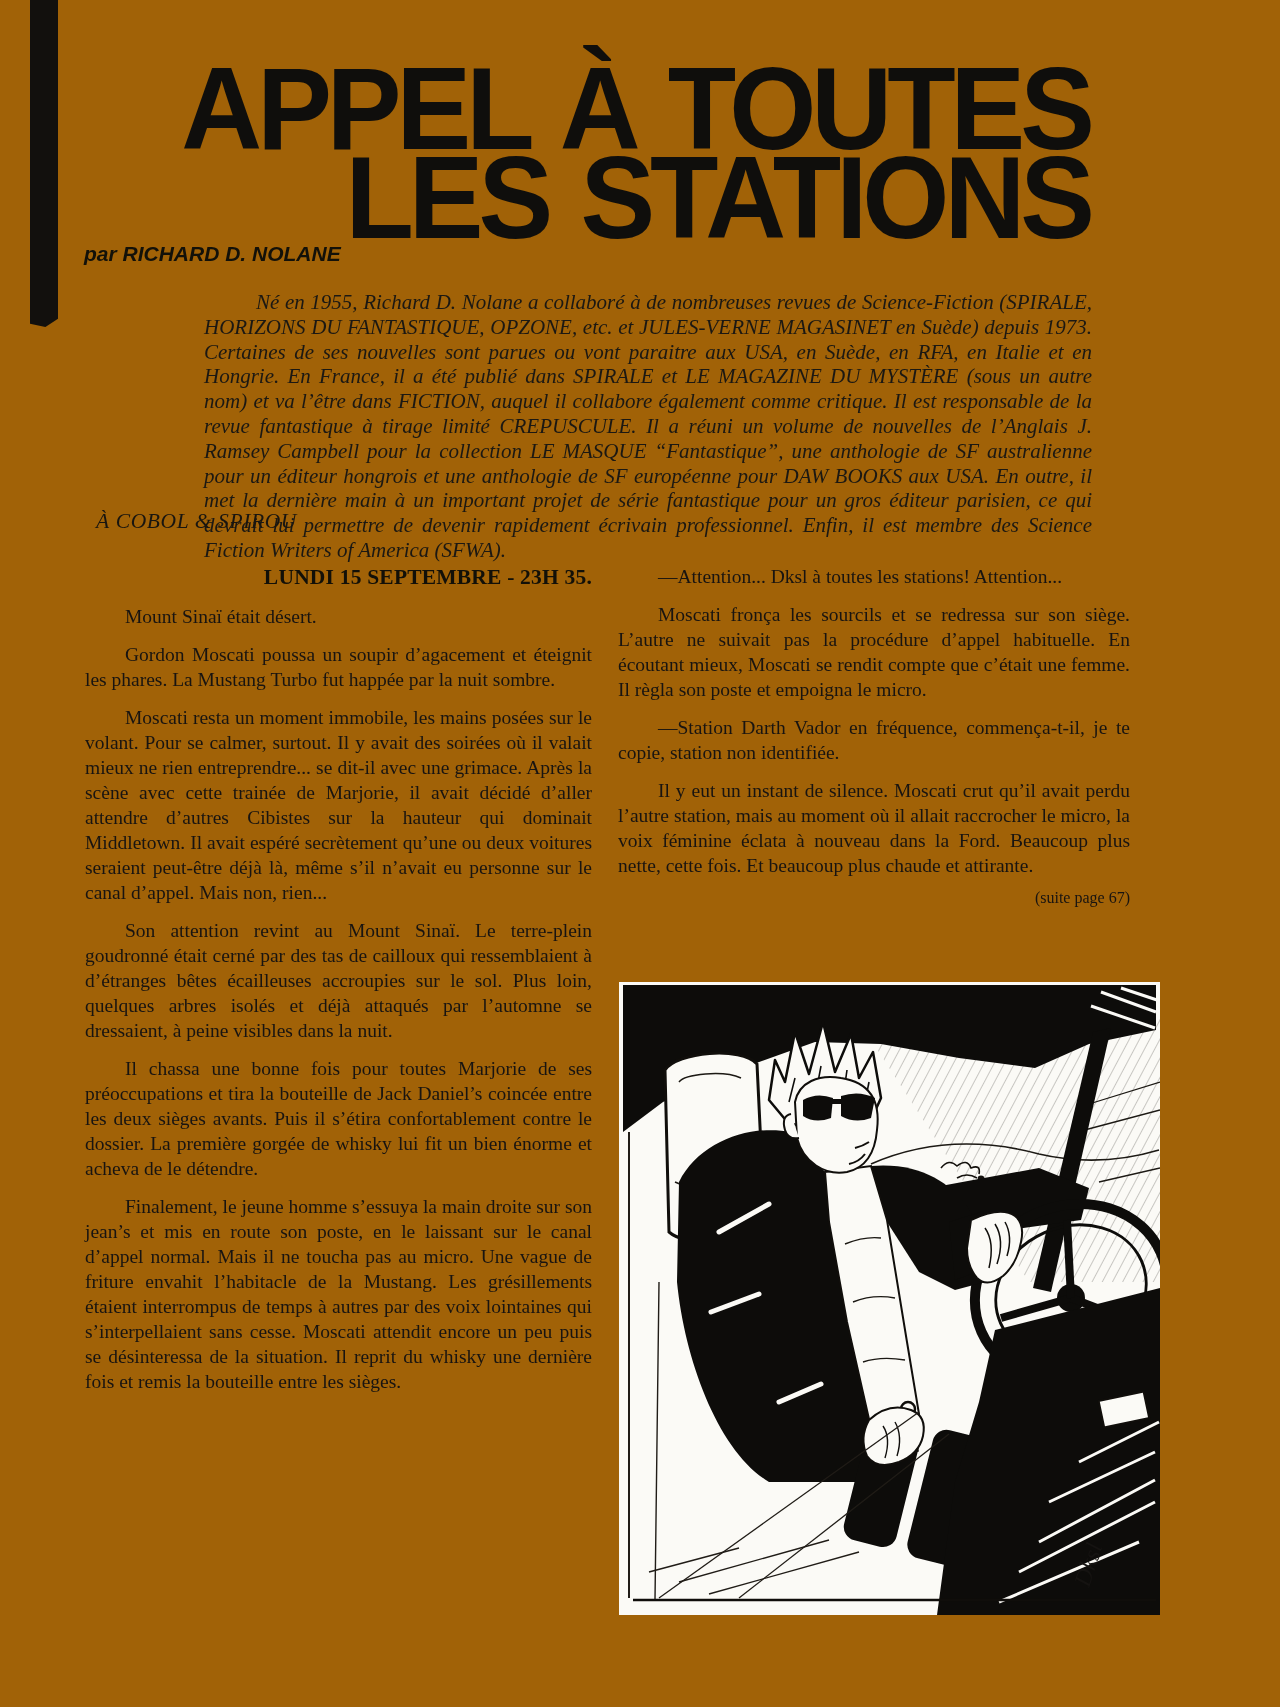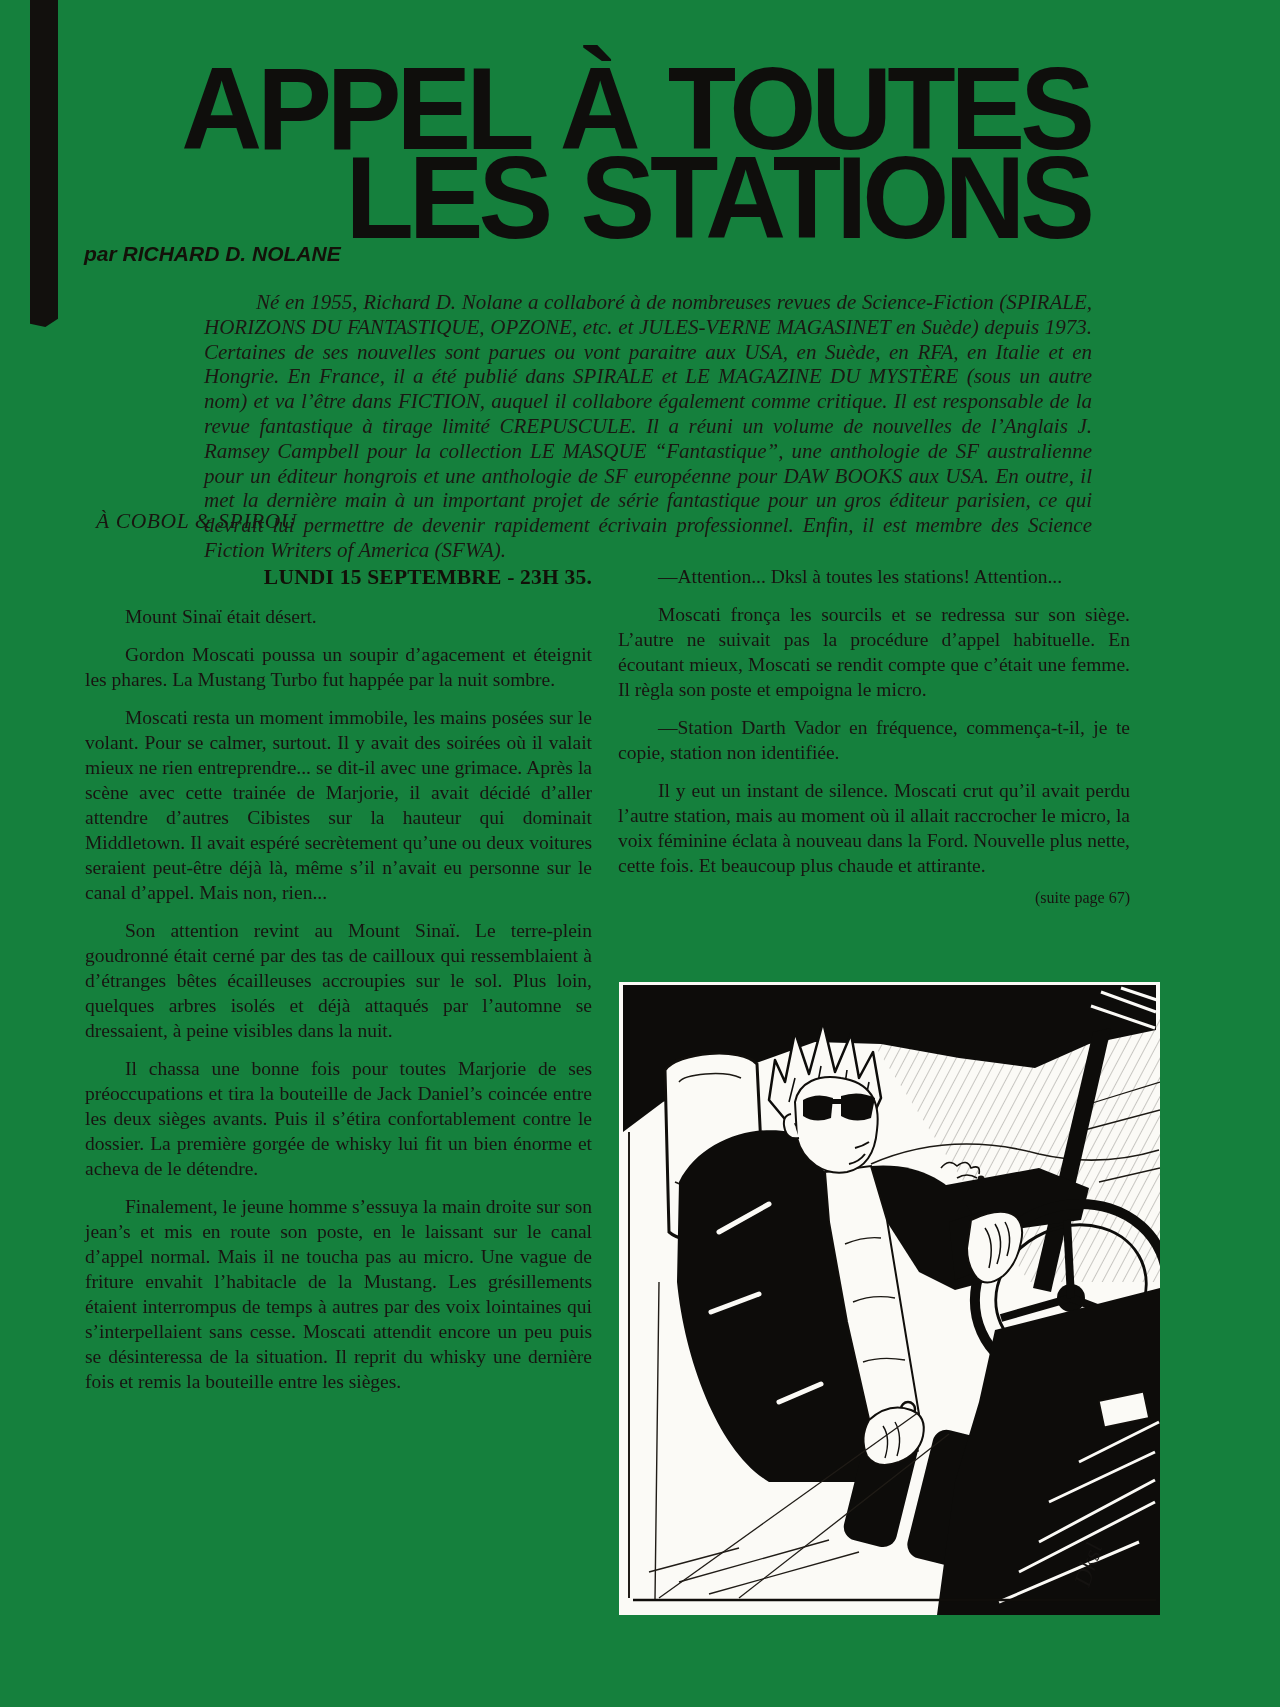--- a/index.html
+++ b/index.html
@@ -2,21 +2,21 @@
 <html><head>
 <meta charset="utf-8">
 <style>
   html,body{margin:0;padding:0;}
   body{
     width:1280px;height:1707px;position:relative;
     background:#eceae5;
     font-family:"Liberation Serif",serif;
   }
   .page{
-    position:absolute;inset:0;background:#15803d;color:#1b1814;overflow:hidden;
+    position:absolute;inset:0;background:#a16207;color:#1b1814;overflow:hidden;
   }
   .edge-bar{
     position:absolute;left:30px;top:0;width:28px;height:327px;background:#12100d;
     clip-path:polygon(0 0,100% 0,100% 97.5%,55% 100%,0 99%);
   }
   h1.title{
     position:absolute;left:85px;top:64px;width:1005px;margin:0;
     text-align:right;color:#0f0e0c;
     font-family:"Liberation Sans",sans-serif;font-weight:bold;
     font-size:112px;line-height:85px;letter-spacing:-5px;word-spacing:6px;
@@ -81,21 +81,21 @@
     <p>Moscati resta un moment immobile, les mains posées sur le volant. Pour se calmer, surtout. Il y avait des soirées où il valait mieux ne rien entreprendre... se dit-il avec une grimace. Après la scène avec cette trainée de Marjorie, il avait décidé d’aller attendre d’autres Cibistes sur la hauteur qui dominait Middletown. Il avait espéré secrètement qu’une ou deux voitures seraient peut-être déjà là, même s’il n’avait eu personne sur le canal d’appel. Mais non, rien...</p>
     <p>Son attention revint au Mount Sinaï. Le terre-plein goudronné était cerné par des tas de cailloux qui ressemblaient à d’étranges bêtes écailleuses accroupies sur le sol. Plus loin, quelques arbres isolés et déjà attaqués par l’automne se dressaient, à peine visibles dans la nuit.</p>
     <p>Il chassa une bonne fois pour toutes Marjorie de ses préoccupations et tira la bouteille de Jack Daniel’s coincée entre les deux sièges avants. Puis il s’étira confortablement contre le dossier. La première gorgée de whisky lui fit un bien énorme et acheva de le détendre.</p>
     <p>Finalement, le jeune homme s’essuya la main droite sur son jean’s et mis en route son poste, en le laissant sur le canal d’appel normal. Mais il ne toucha pas au micro. Une vague de friture envahit l’habitacle de la Mustang. Les grésillements étaient interrompus de temps à autres par des voix lointaines qui s’interpellaient sans cesse. Moscati attendit encore un peu puis se désinteressa de la situation. Il reprit du whisky une dernière fois et remis la bouteille entre les sièges.</p>
   </section>
 
   <section class="col col-right">
     <p>—Attention... Dksl à toutes les stations! Attention...</p>
     <p>Moscati fronça les sourcils et se redressa sur son siège. L’autre ne suivait pas la procédure d’appel habituelle. En écoutant mieux, Moscati se rendit compte que c’était une femme. Il règla son poste et empoigna le micro.</p>
     <p>—Station Darth Vador en fréquence, commença-t-il, je te copie, station non identifiée.</p>
-    <p>Il y eut un instant de silence. Moscati crut qu’il avait perdu l’autre station, mais au moment où il allait raccrocher le micro, la voix féminine éclata à nouveau dans la Ford. Nouvelle plus nette, cette fois. Et beaucoup plus chaude et attirante.</p>
+    <p>Il y eut un instant de silence. Moscati crut qu’il avait perdu l’autre station, mais au moment où il allait raccrocher le micro, la voix féminine éclata à nouveau dans la Ford. Beaucoup plus nette, cette fois. Et beaucoup plus chaude et attirante.</p>
     <p class="suite">(suite page 67)</p>
   </section>
 
   <figure class="illustration">
     <svg viewBox="0 0 541 633" xmlns="http://www.w3.org/2000/svg">
       <defs>
         <pattern id="hatchA" width="9" height="9" patternUnits="userSpaceOnUse" patternTransform="rotate(28)">
           <rect width="9" height="9" fill="#fbfaf6"></rect>
           <line x1="0" y1="0" x2="0" y2="9" stroke="#2a2722" stroke-width="1.1"></line>
         </pattern>

